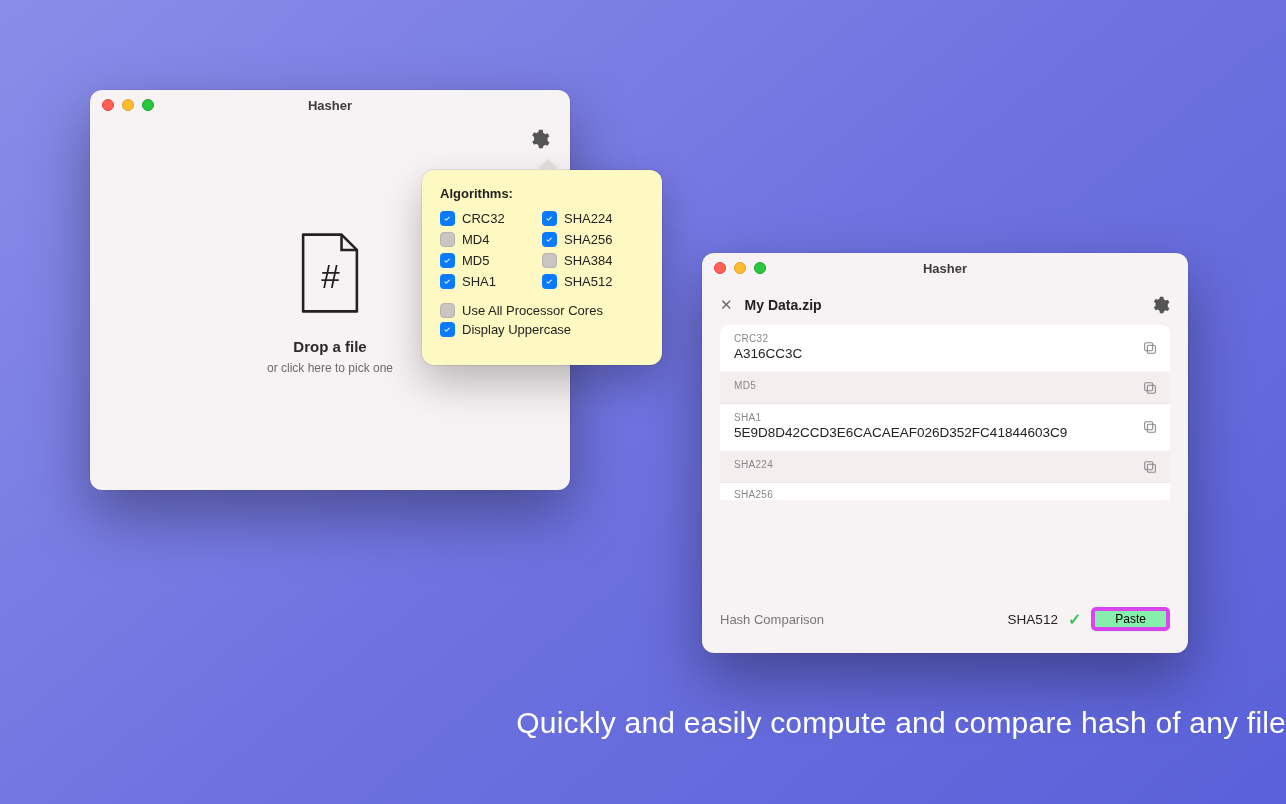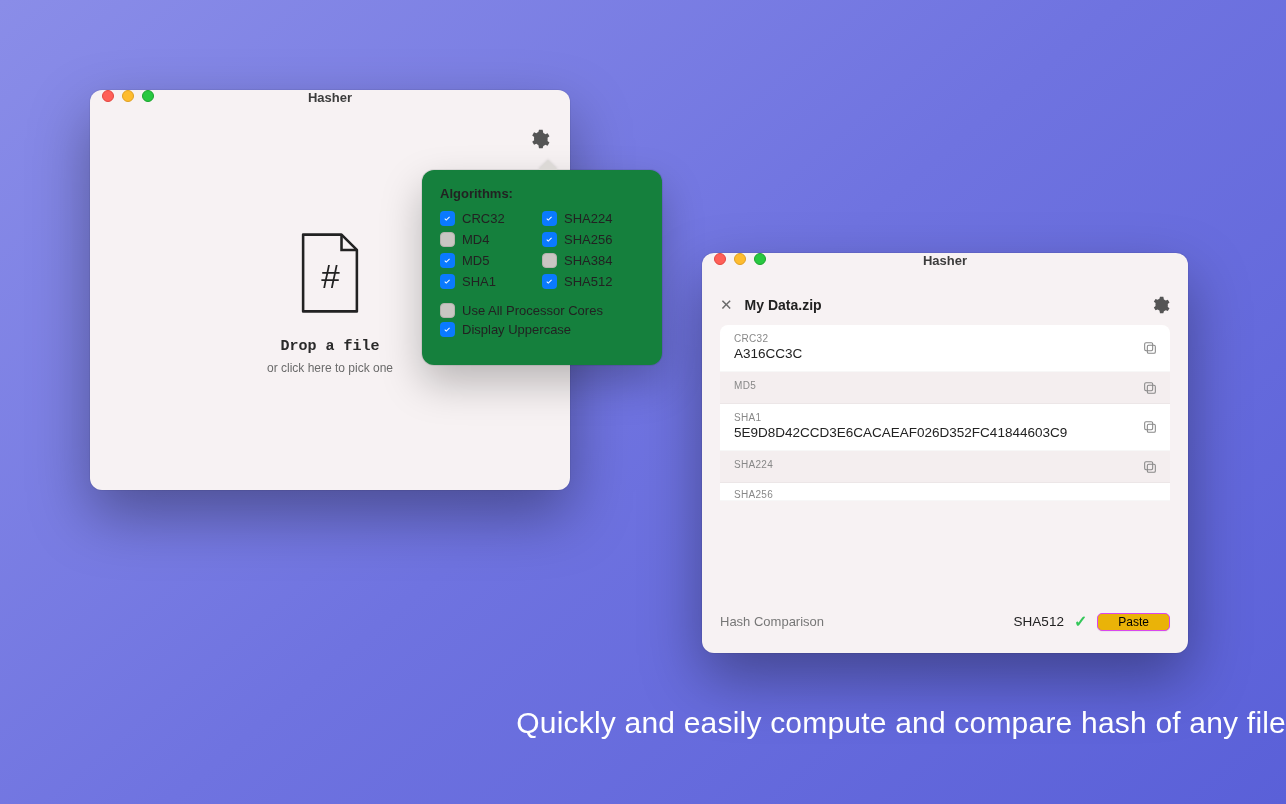--- a/index.html
+++ b/index.html
@@ -26,20 +26,21 @@
   
   .window {
     position: absolute;
     background: #f7f2f3;
     border-radius: 12px;
     box-shadow: 0 25px 60px rgba(0,0,0,0.35), 0 0 0 1px rgba(0,0,0,0.05);
   }
   .titlebar {
     height: 30px;
     display: flex;
+    align-items: center;
     position: relative;
     border-top-left-radius: 12px;
     border-top-right-radius: 12px;
   }
   .traffic {
     display: flex;
     gap: 8px;
     margin-left: 12px;
   }
   .dot { width: 12px; height: 12px; border-radius: 50%; }
@@ -70,29 +71,29 @@
     flex-direction: column;
     align-items: center;
     justify-content: center;
     height: 100%;
     gap: 6px;
   }
   .fileicon {
     width: 64px; height: 82px;
     margin-bottom: 18px;
   }
-  .drop-title { font-size: 15px; font-weight: 700; color: #2a2a2a; font-family: Liberation Mono, monospace; }
+  .drop-title { font-size: 15px; font-weight: 700; color: #2a2a2a; }
   .drop-sub   { font-size: 12px; color: #6b6b6b; }
 
   
   .popover {
     position: absolute;
     left: 422px; top: 170px;
     width: 240px;
-    background: #15803d;
+    background: #fef9c3;
     border-radius: 12px;
     box-shadow: 0 18px 40px rgba(0,0,0,0.25), 0 0 0 1px rgba(0,0,0,0.08);
     padding: 16px 18px 14px;
     z-index: 10;
   }
   .popover::before {
     content: "";
     position: absolute;
     top: -10px; left: 116px;
     border: 10px solid transparent;
@@ -205,22 +206,22 @@
     color: #777;
     margin-bottom: 6px;
   }
   .compare-top .spacer { flex: 1; }
   .match-alg { color: #222; font-size: 13.5px; }
   .checkmark { color: #34c759; font-size: 16px; font-weight:600; }
   .paste-btn {
     font-size: 12px;
     padding: 1px 20px;
     border-radius: 5px;
-    background: #eab308;
-    border: 1px solid #d946ef;
+    background: #86efac;
+    border: 4px solid #d946ef;
     box-shadow: 0 1px 1px rgba(0,0,0,0.05);
     cursor: pointer;
   }
   .compare-input {
     width: 100%;
     font-size: 12.5px;
     padding: 5px 8px;
     border: 1px solid #d6d1d2;
     border-radius: 5px;
     background: #fff;

